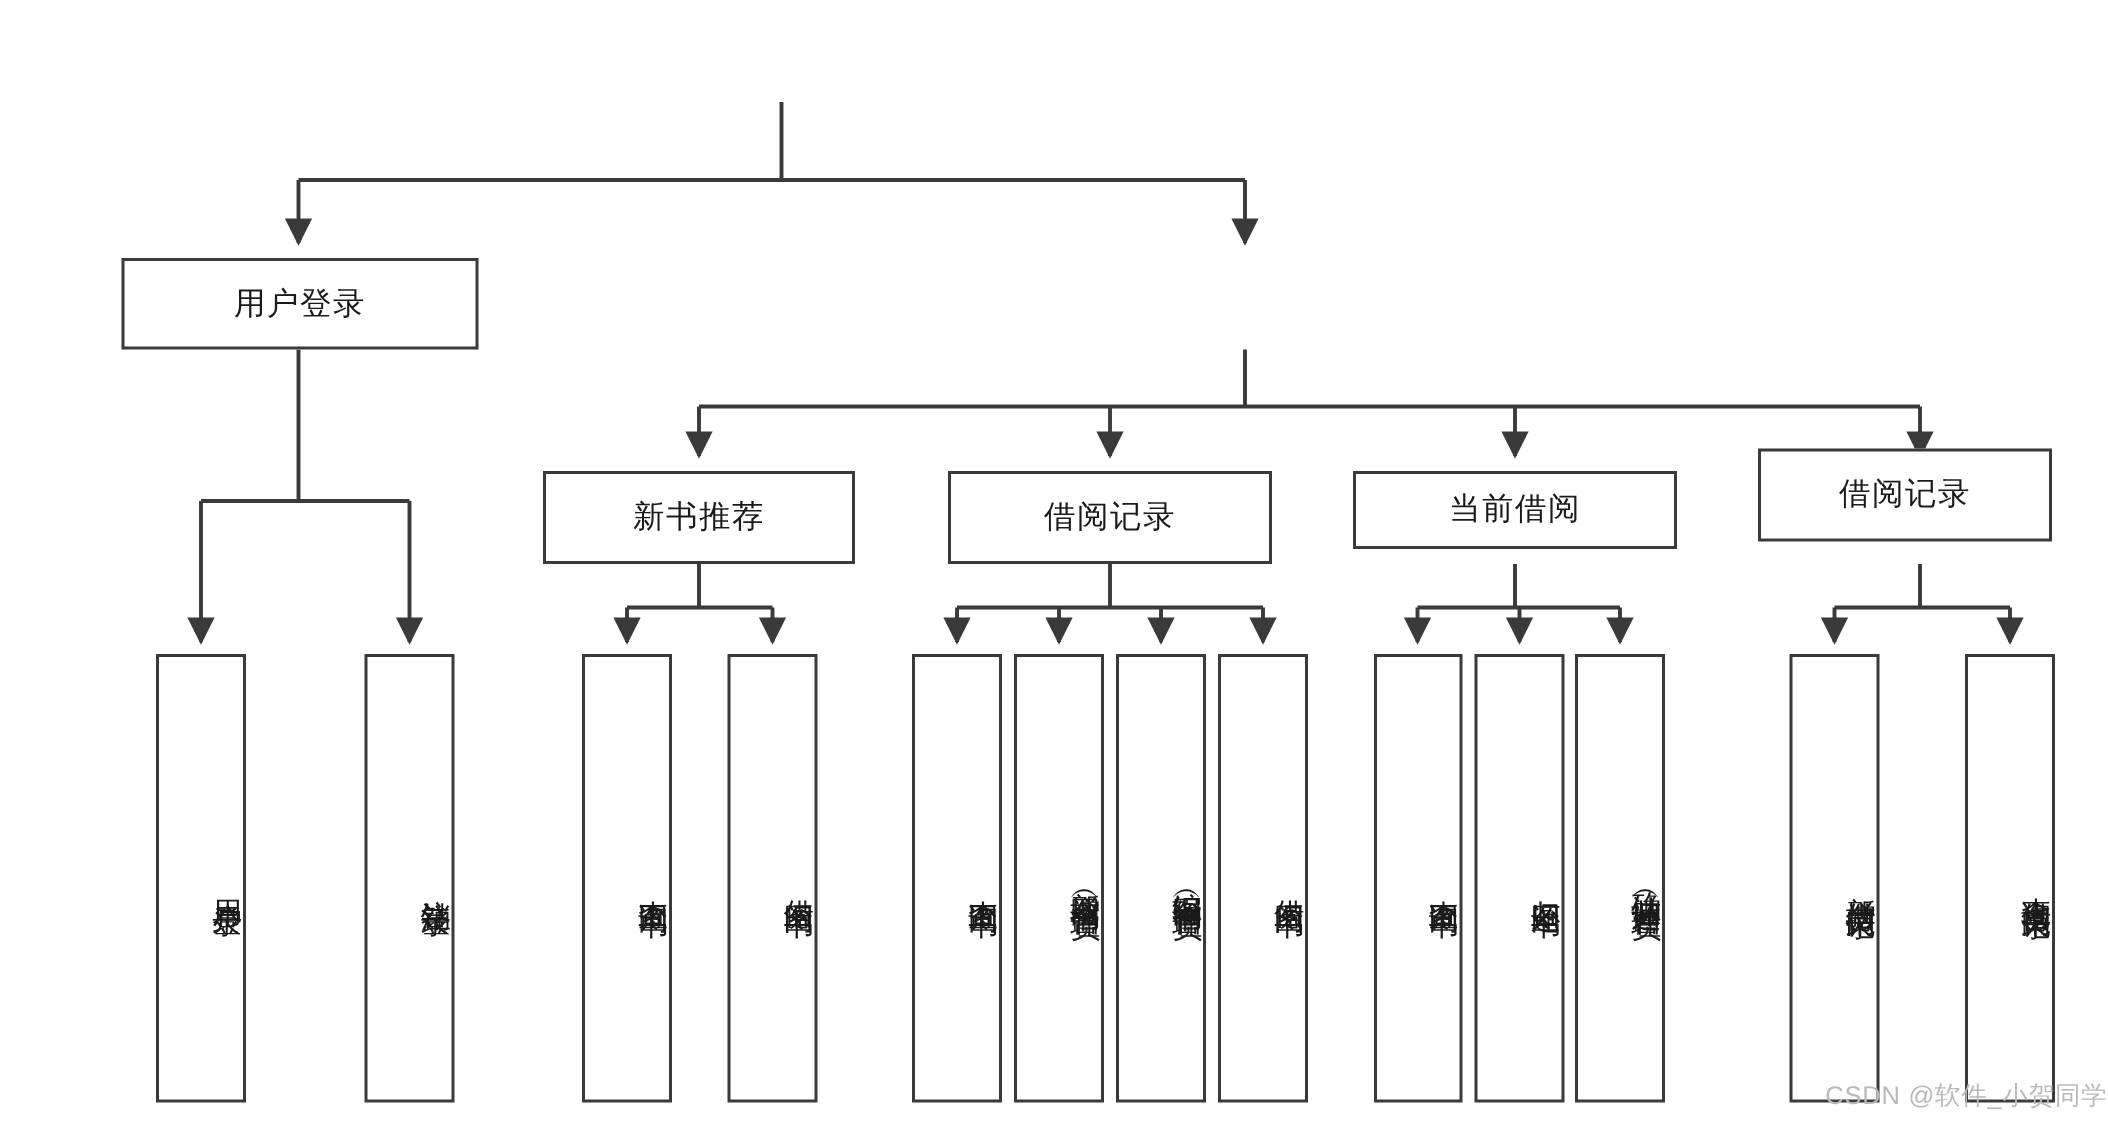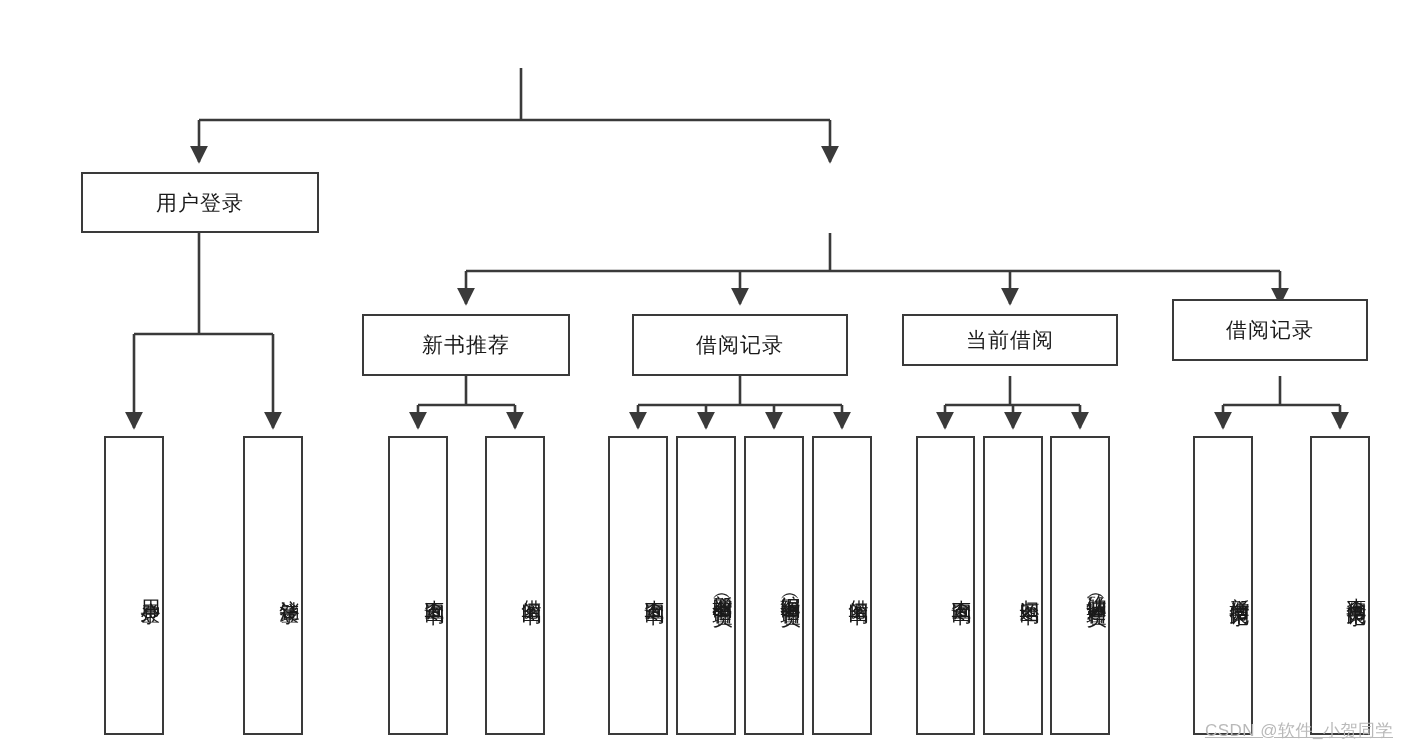--- a/index.html
+++ b/index.html
@@ -52,27 +52,26 @@
   #wires {
     position: absolute;
     left: 0;
     top: 0;
     width: 1405px;
     height: 747px;
     pointer-events: none;
   }
   .watermark {
     position: absolute;
-    right: 12px;
+    right: 0;
     bottom: 5px;
     font-size: 17px;
     color: #b9b9b9;
     letter-spacing: 0.5px;
     white-space: nowrap;
-    text-decoration: underline;
   }
 </style>
 </head>
 <body>
 
 <div id="canvas">
 
   <svg id="wires" viewBox="0 0 1405 747" width="1405" height="747">
     <defs>
       <marker id="arrow" viewBox="0 0 10 10" refX="9" refY="5" markerWidth="7" markerHeight="7" orient="auto-start-reverse">

